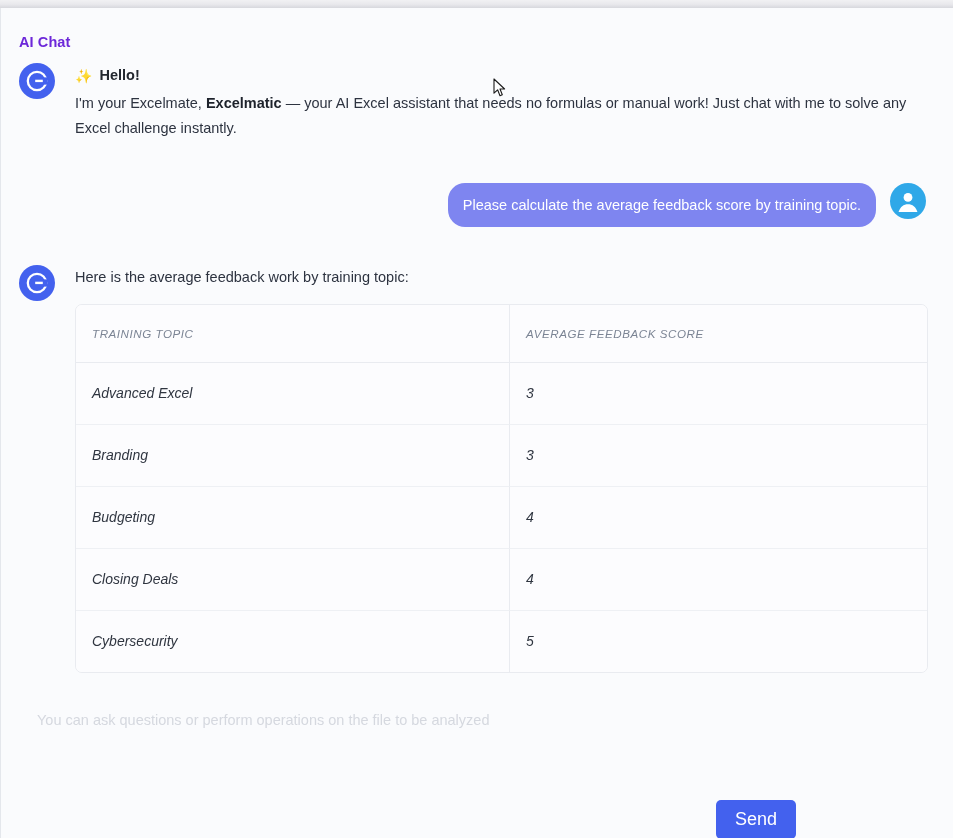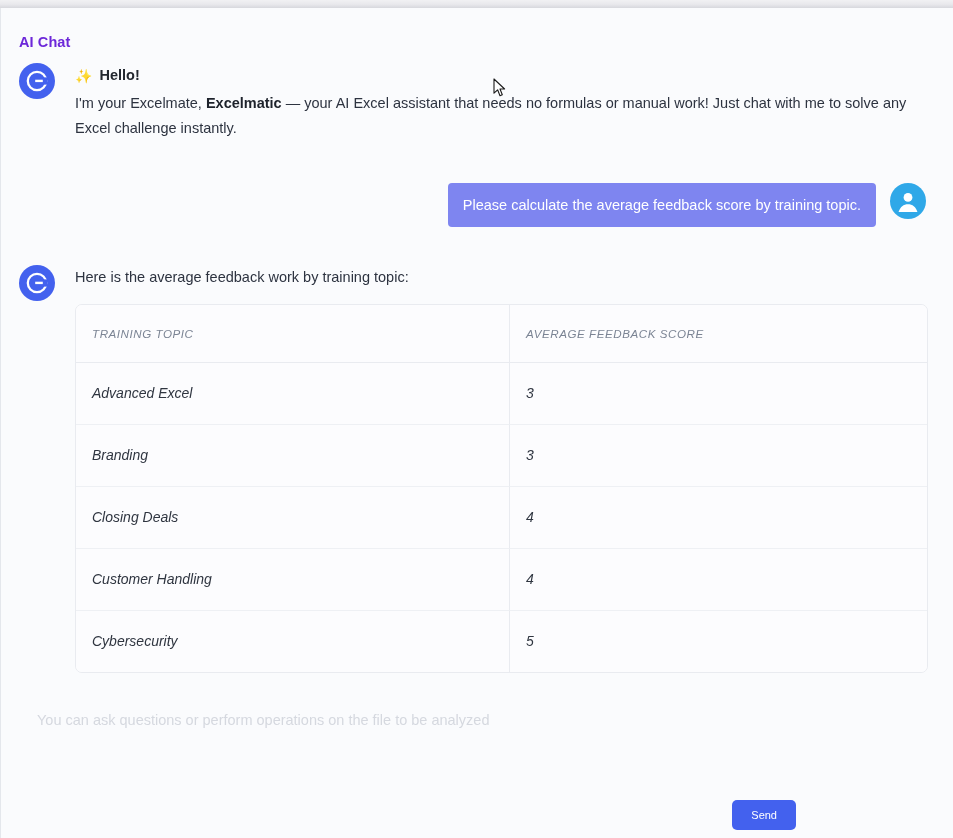--- a/index.html
+++ b/index.html
@@ -94,21 +94,21 @@
   .sparkle { font-size: 14px; line-height: 1; }
 
   .intro-text b { font-weight: bold; color: #1d222b; }
 
   
   .user-bubble {
     background: #7e85f0;
     color: #ffffff;
     font-size: 14.5px;
     line-height: 20px;
-    border-radius: 4px;
+    border-radius: 17px;
     padding: 12px 15px;
     max-width: 430px;
   }
   .user-av-wrap { margin-left: 14px; }
 
   
   .result-table {
     margin: 14px 0 0 0;
     width: 853px;
     border: 1px solid #e9ebf0;
@@ -157,21 +157,21 @@
     font-size: 14.5px;
     color: #d5d8df;
   }
   .send-button {
     position: absolute;
     right: 30px;
     top: 107px;
     background: #4361ee;
     color: #ffffff;
     font-family: "Liberation Sans", sans-serif;
-    font-size: 11px;
+    font-size: 18px;
     border: none;
     border-radius: 5px;
     padding: 9px 19px;
     cursor: pointer;
   }
 
   
   .cursor {
     position: absolute;
     left: 492px;
@@ -244,25 +244,25 @@
           <tbody>
             <tr>
               <td>Advanced Excel</td>
               <td>3</td>
             </tr>
             <tr>
               <td>Branding</td>
               <td>3</td>
             </tr>
             <tr>
+              <td>Budgeting</td>
+              <td>4</td>
+            </tr>
+            <tr>
               <td>Closing Deals</td>
-              <td>4</td>
-            </tr>
-            <tr>
-              <td>Customer Handling</td>
               <td>4</td>
             </tr>
             <tr>
               <td>Cybersecurity</td>
               <td>5</td>
             </tr>
           </tbody>
         </table>
       </div>
     </div>

